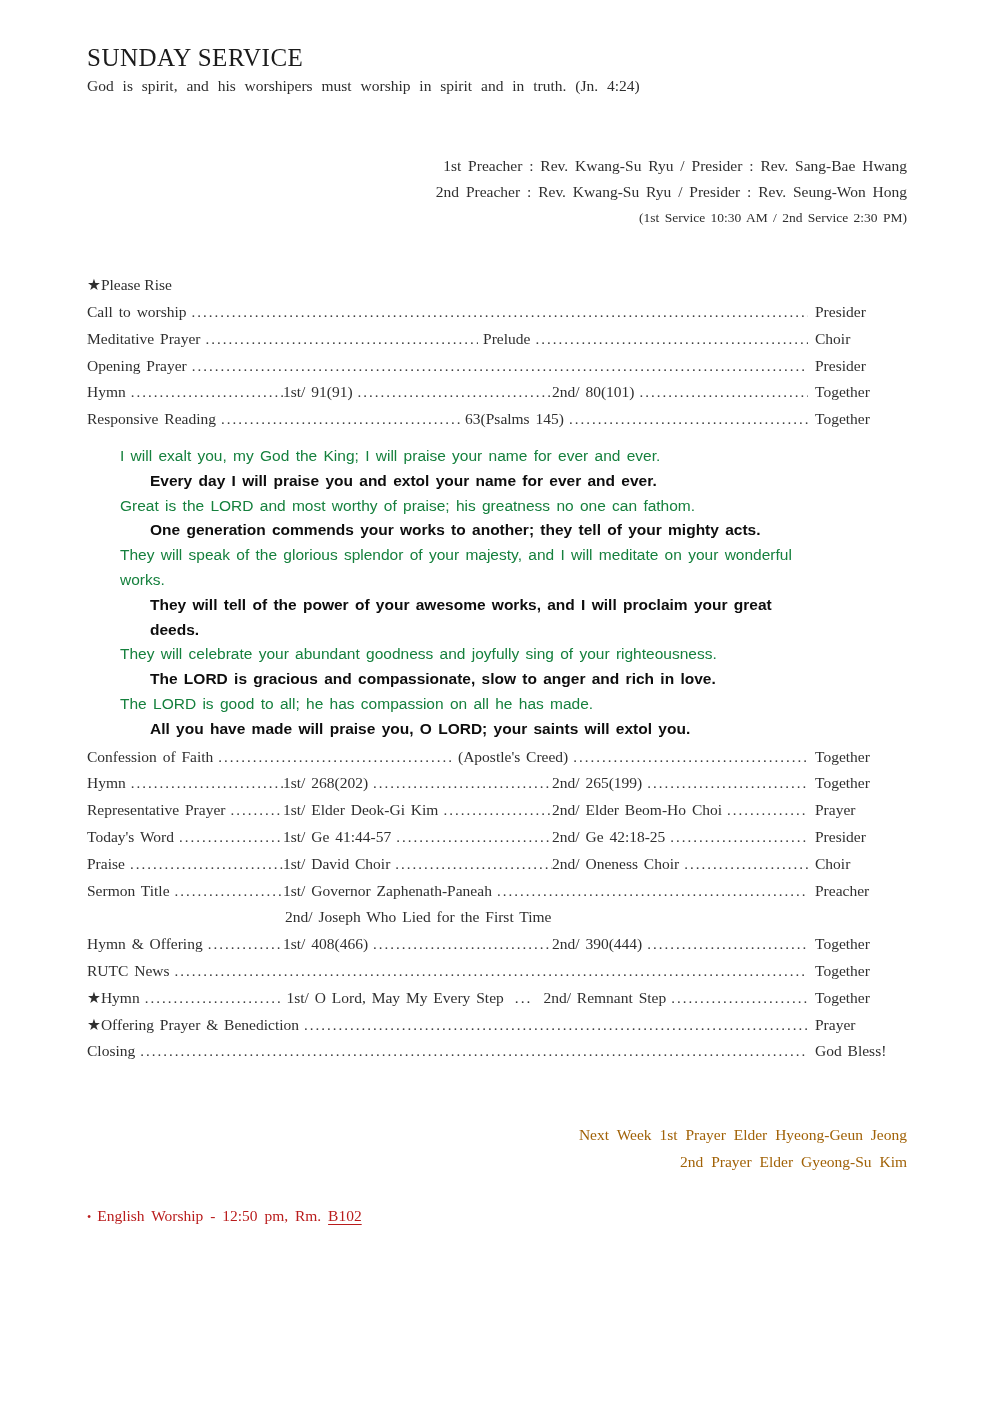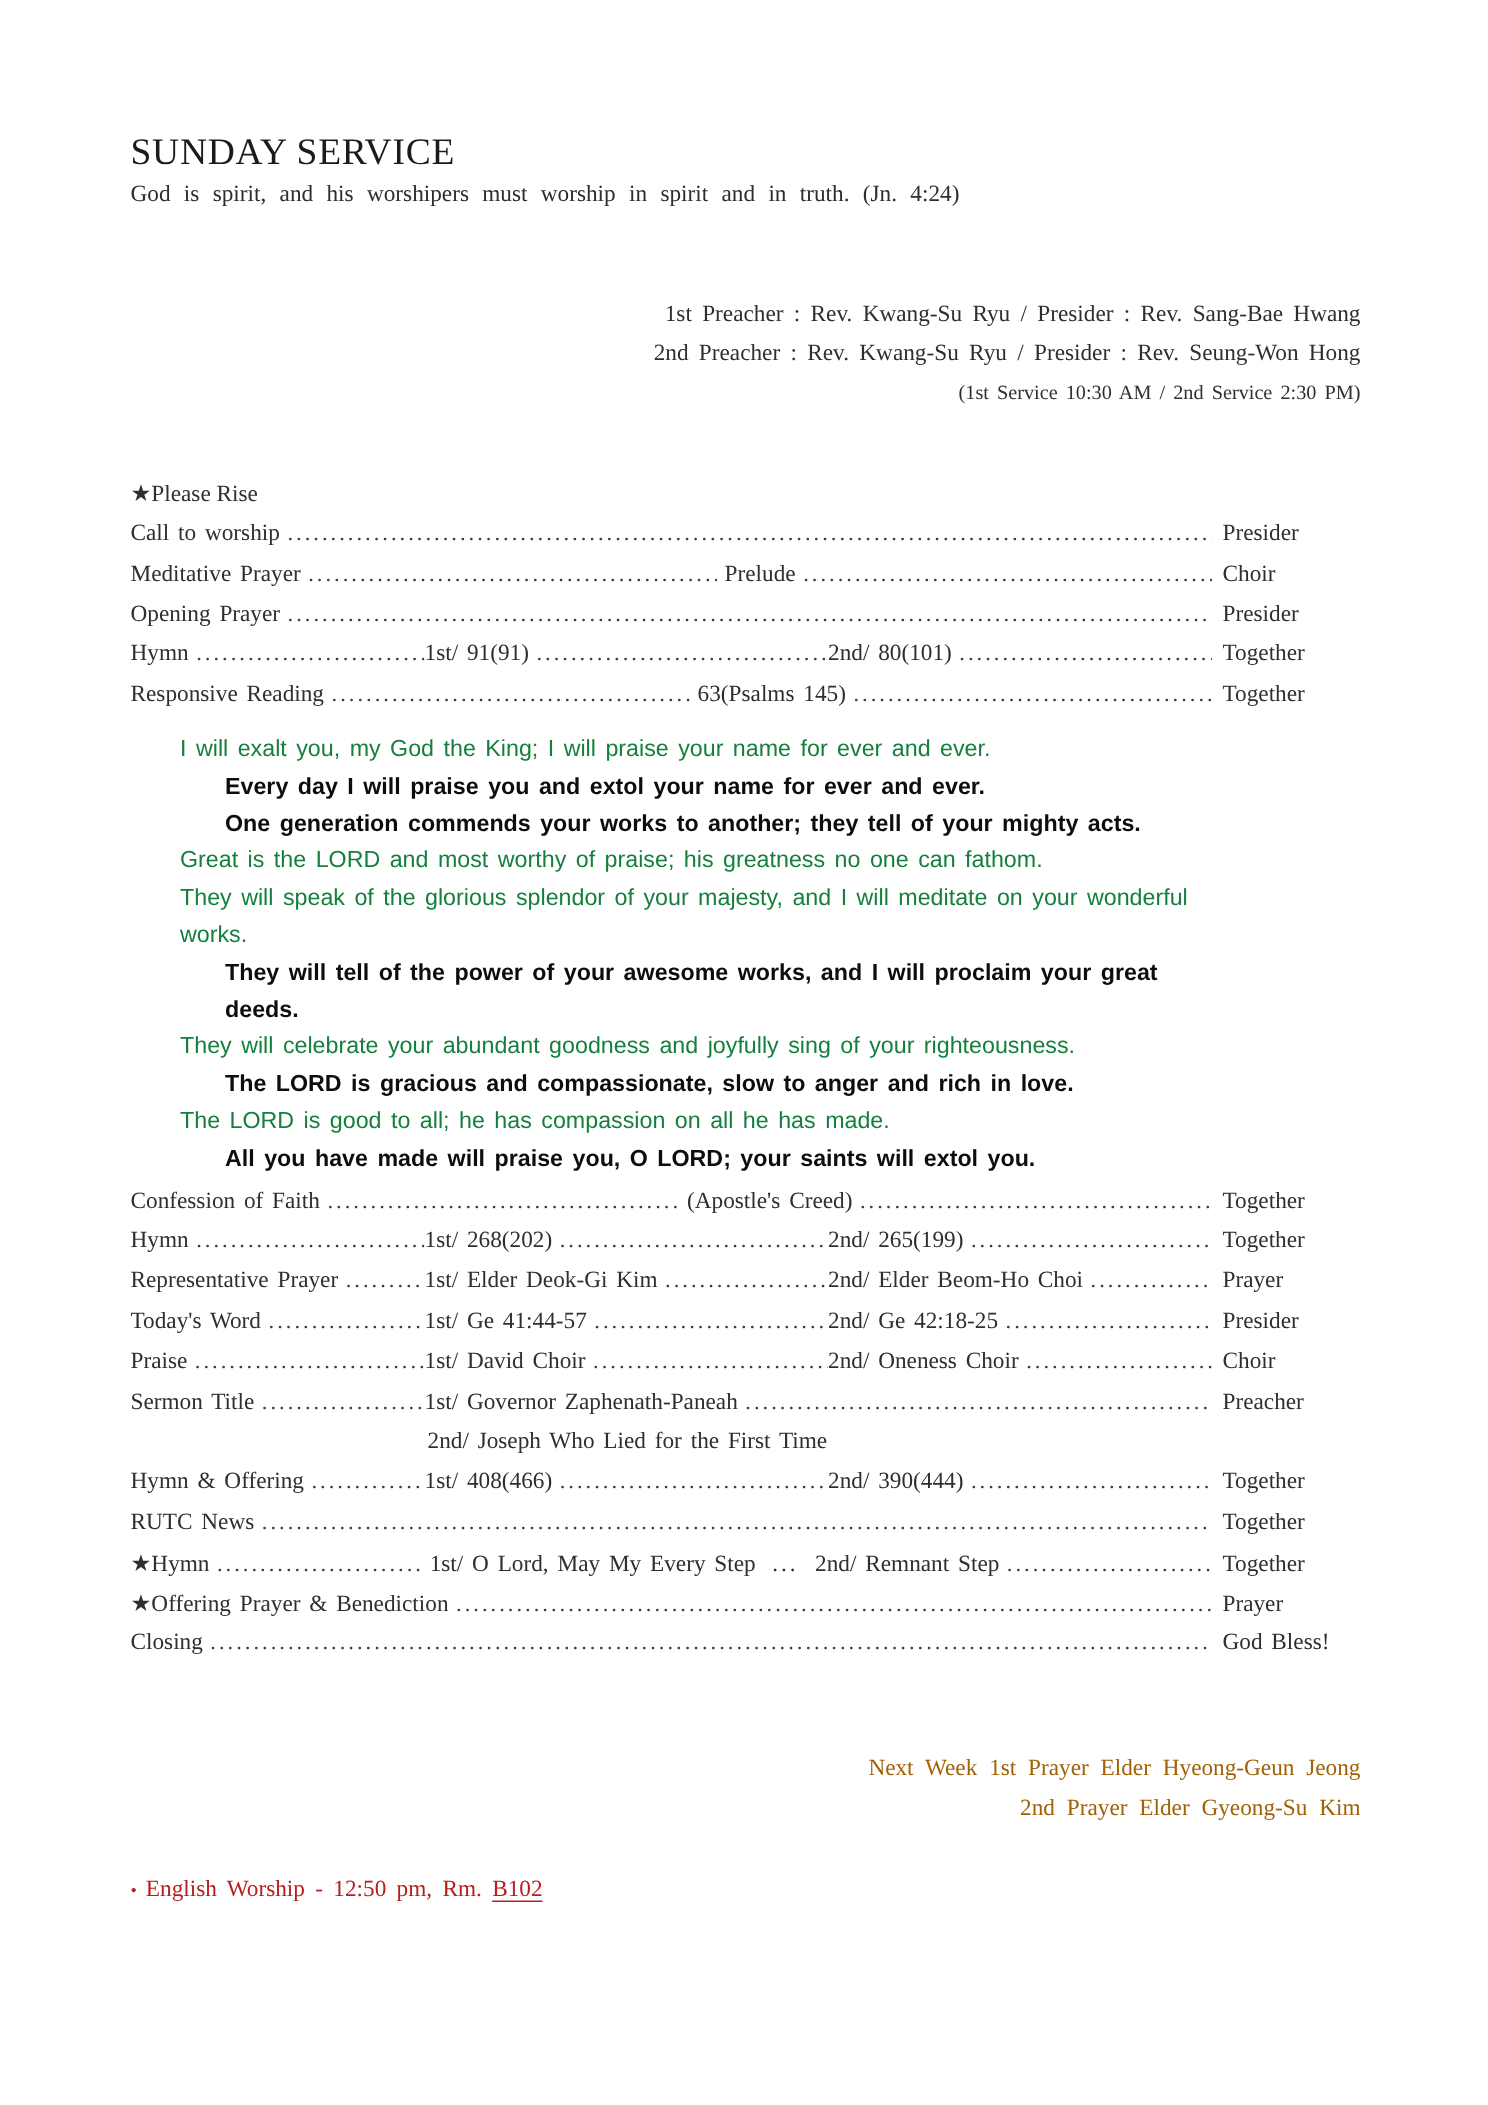--- a/index.html
+++ b/index.html
@@ -1,21 +1,21 @@
 <!DOCTYPE html>
 <html><head>
 <meta charset="utf-8">
 <style>
   html,body{margin:0;padding:0;background:#ffffff;}
   body{
     width:992px;height:1403px;overflow:hidden;
     font-family:"Liberation Serif","DejaVu Serif",serif;
     color:#333333;
   }
-  .page{width:820px;margin-left:87px;padding-top:88px;}
+  .page{width:820px;margin-left:87px;padding-top:44px;}
 
   .title{
     font-size:25px;letter-spacing:0.5px;color:#1b1b1b;
     font-weight:500;line-height:28px;
   }
   .subtitle{
     font-size:15.5px;word-spacing:5px;color:#2d2d2d;margin-top:5px;
   }
 
   .preachers{
@@ -124,22 +124,22 @@
         <span class="leader"></span>
         <span class="txt">63(Psalms 145)</span>
         <span class="leader"></span>
         <span class="val">Together</span>
       </div>
     </div>
 
   <div class="reading" id="reading">
       <p class="rline">I will exalt you, my God the King; I will praise your name for ever and ever.</p>
       <p class="rline rbold">Every day I will praise you and extol your name for ever and ever.</p>
+      <p class="rline">Great is the LORD and most worthy of praise; his greatness no one can fathom.</p>
       <p class="rline rbold">One generation commends your works to another; they tell of your mighty acts.</p>
-      <p class="rline">Great is the LORD and most worthy of praise; his greatness no one can fathom.</p>
       <p class="rline">They will speak of the glorious splendor of your majesty, and I will meditate on your wonderful works.</p>
       <p class="rline rbold">They will tell of the power of your awesome works, and I will proclaim your great deeds.</p>
       <p class="rline">They will celebrate your abundant goodness and joyfully sing of your righteousness.</p>
       <p class="rline rbold">The LORD is gracious and compassionate, slow to anger and rich in love.</p>
       <p class="rline">The LORD is good to all; he has compassion on all he has made.</p>
       <p class="rline rbold">All you have made will praise you, O LORD; your saints will extol you.</p>
     </div>
 
   <div id="program-2">
       <div class="prow">

